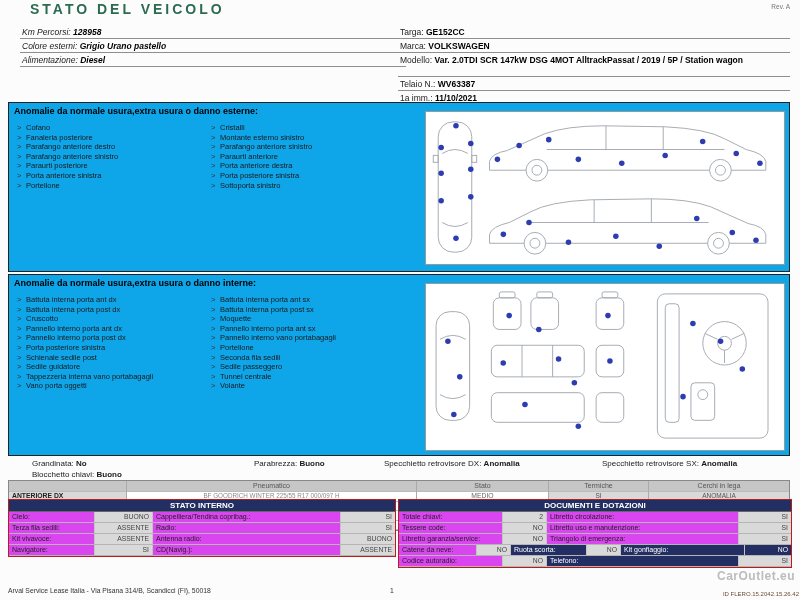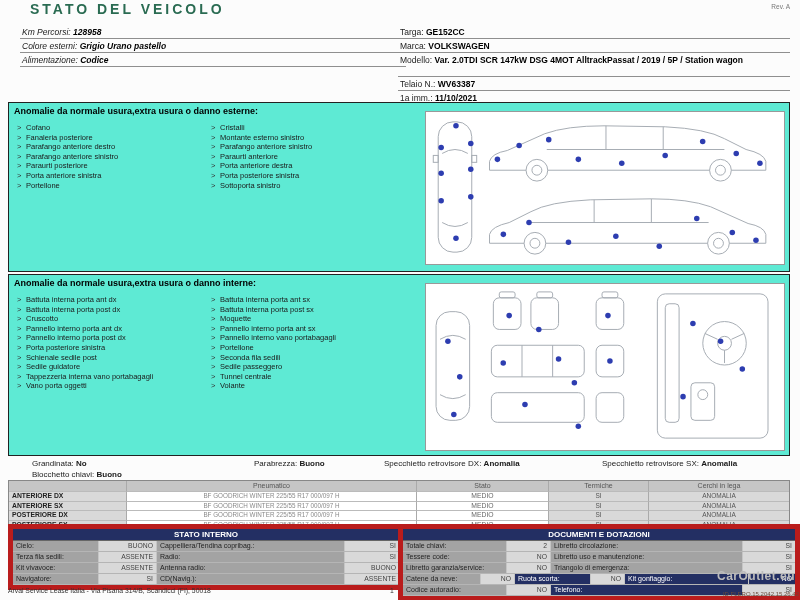--- a/index.html
+++ b/index.html
@@ -12,21 +12,21 @@
   
   .info-block{position:absolute;top:25px;}
   .ib-left{left:20px;width:386px;font-style:italic;}
   .ib-right{left:398px;width:392px;}
   .info-row{border-bottom:1px solid #8f8f8f;font-size:8.5px;padding:2px 2px 1px 2px;min-height:10px;line-height:10px;}
   .info-row .lbl{color:#222;}
   .info-row .val{font-weight:bold;color:#000;}
   .info-row.tall{padding-right:26px;min-height:20px;}
 
   
-  .anom-box{position:absolute;left:8px;width:780px;border:1px solid #222;background:#5eead4;}
+  .anom-box{position:absolute;left:8px;width:780px;border:1px solid #222;background:#0ea5e9;}
   .box-ext{top:102px;height:168px;}
   .box-int{top:274px;height:180px;}
   .anom-title{position:absolute;left:5px;top:3px;font-size:9px;font-weight:bold;color:#000;}
   .anom-col{position:absolute;top:20px;width:192px;}
   .col1{left:8px;} .col2{left:202px;}
   .anom-item{position:relative;padding-left:9px;font-size:7.5px;line-height:9.6px;color:#1a1a1a;}
   .anom-item::before{content:">";position:absolute;left:0;top:0;color:#333;}
   .diagram{position:absolute;right:4px;top:8px;border:1px solid #999;background:#fff;}
   .diag-ext{width:358px;height:152px;}
   .diag-int{width:358px;height:166px;}
@@ -46,21 +46,21 @@
   .t-row > div{border-right:1px solid #aaa;border-bottom:1px solid #bbb;overflow:hidden;white-space:nowrap;}
   .t-row > div:last-child{border-right:none;}
   .t-head > div{background:#c6c6c6;color:#555;font-size:7px;height:10px;line-height:10px;text-align:center;}
   .t-body > div{height:8.5px;line-height:8.5px;}
   .t-pos{background:#d9d9d9;font-weight:bold;font-size:6.8px;padding-left:3px;color:#222;}
   .t-spec{text-align:center;font-size:6.3px;color:#8a8a8a;}
   .t-stato{text-align:center;font-size:6.8px;color:#666;}
   .t-shade{background:#d9d9d9;text-align:center;font-size:6.5px;color:#555;}
 
   
-  .bt{position:absolute;top:524px;border:5px solid #b91c1c;background:#a3a3a3;}
+  .bt{position:absolute;top:499px;border:1px solid #b91c1c;background:#d946ef;}
   .bt-left{left:8px;width:386px;}
   .bt-right{left:398px;width:392px;}
   .bt-head{height:11px;line-height:11px;background:#232f63;color:#fff;font-weight:bold;
            font-size:8px;text-align:center;border-bottom:1px solid #666;}
   .bt-row{display:grid;border-bottom:1px solid #b5b5b5;}
   .bt-left .bt-row{grid-template-columns:86px 58px 1fr 54px;}
   .bt-right .bt-row{grid-template-columns:104px 44px 1fr 52px;}
   .bt-right .bt-row6{grid-template-columns:78px 34px 76px 34px 1fr 46px;}
   .bt-row > span{height:10px;line-height:10px;overflow:hidden;white-space:nowrap;border-right:1px solid #c5c5c5;}
   .bt-row > span:last-child{border-right:none;}
@@ -86,21 +86,21 @@
     <div class="info-row">
       <span class="lbl">Km Percorsi:</span>
       <span class="val">128958</span>
     </div>
     <div class="info-row">
       <span class="lbl">Colore esterni:</span>
       <span class="val">Grigio Urano pastello</span>
     </div>
     <div class="info-row">
       <span class="lbl">Alimentazione:</span>
-      <span class="val">Codice</span>
+      <span class="val">Diesel</span>
     </div>
   </div>
 
   <div class="info-block ib-right">
     <div class="info-row">
       <span class="lbl">Targa:</span>
       <span class="val">GE152CC</span>
     </div>
     <div class="info-row">
       <span class="lbl">Marca:</span>

